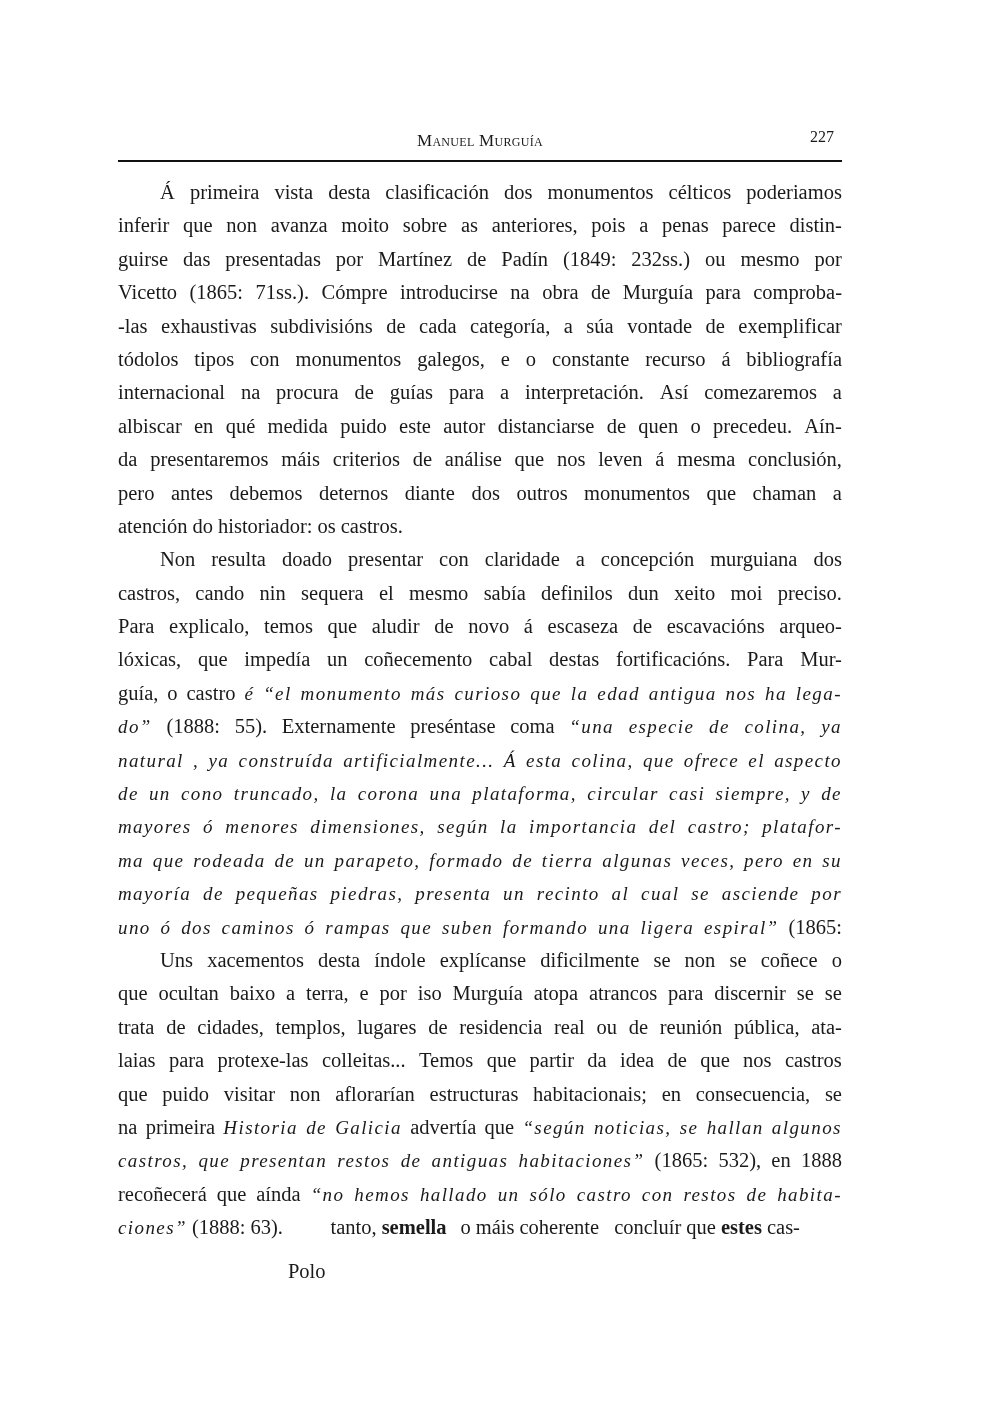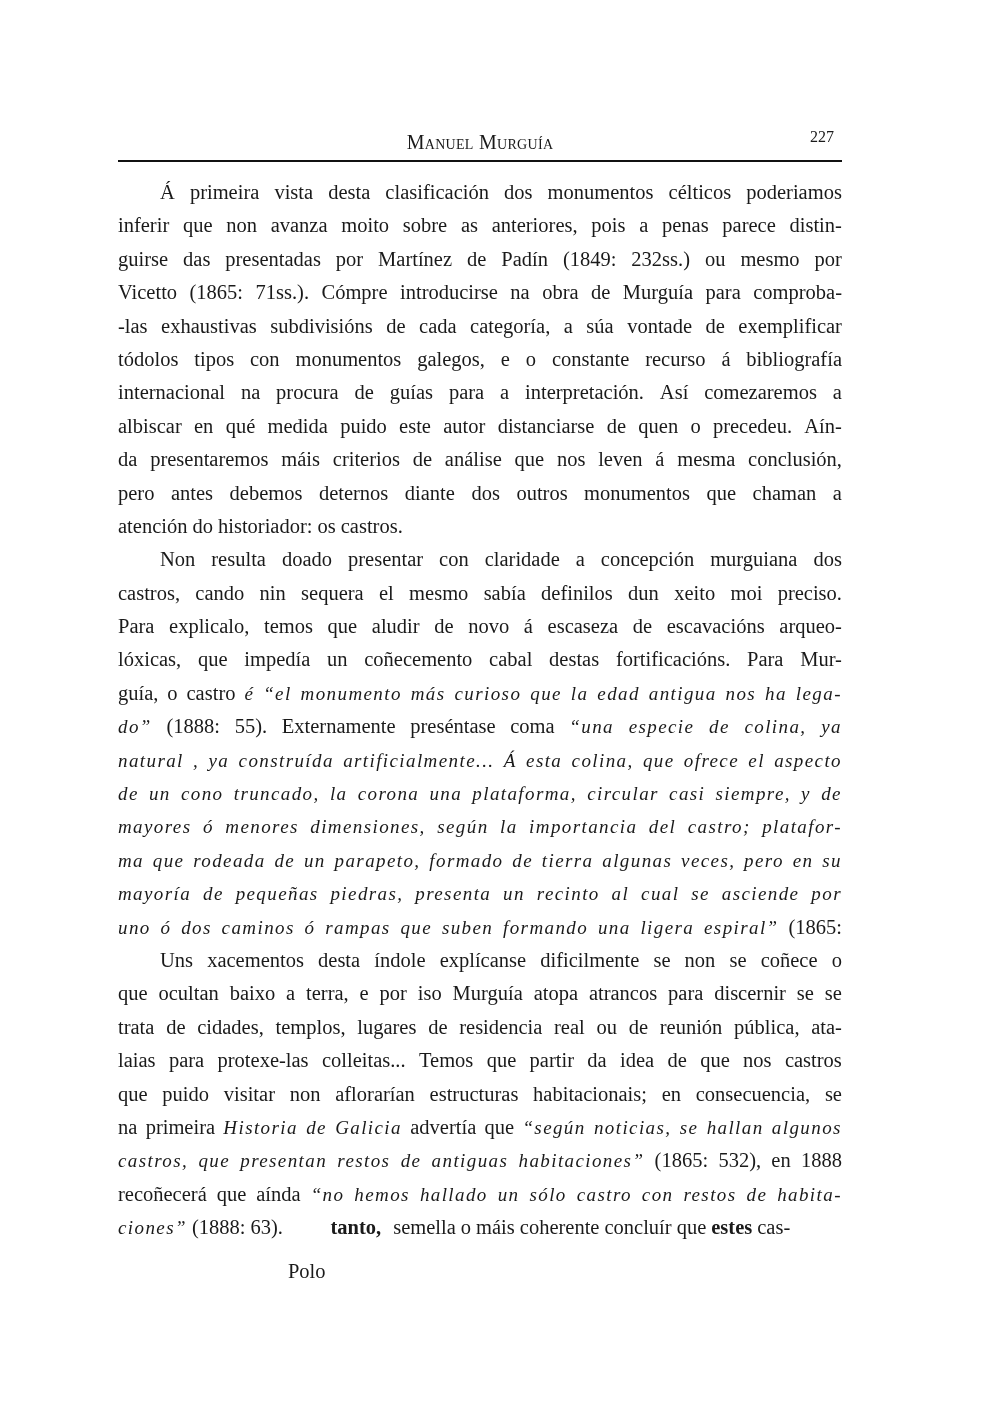--- a/index.html
+++ b/index.html
@@ -1,21 +1,21 @@
 <!DOCTYPE html>
 <html><head>
 <meta charset="utf-8">
 <style>
   html, body { margin:0; padding:0; background:#ffffff; }
   body { width:992px; height:1417px; position:relative; overflow:hidden; }
   .page { position:absolute; left:118px; top:125px; width:724px; color:#1a1a1a;
     font-family:"Liberation Serif","DejaVu Serif",serif; }
   .running-head { position:relative; height:30px; }
   .rh-title { position:absolute; left:0; right:0; top:6px; text-align:center;
-    font-size:20px; font-variant:small-caps; letter-spacing:0.3px; }
+    font-size:17px; font-variant:small-caps; letter-spacing:0.3px; }
   .rh-page { position:absolute; right:8px; top:3px; font-size:16px; }
   .rule { position:absolute; left:0; top:35px; width:724px; height:2px; background:#111; }
   .body { position:absolute; left:0; top:51px; width:724px; }
   .line { height:33.4px; line-height:33.4px; font-size:20.5px; white-space:nowrap;
     display:flex; justify-content:space-between; }
   .line.last { justify-content:flex-start; }
   .line.indent { padding-left:42px; }
   .line span.w { display:inline-block; }
   .it { font-style:italic; letter-spacing:1.4px; font-size:19px; }
 </style>
@@ -455,25 +455,25 @@
           <span class="w it">con</span>
           <span class="w it">restos</span>
           <span class="w it">de</span>
           <span class="w it">habita-</span>
         </div>
         <div class="line last">
           <span class="w it" style="margin-right: 5px; text-align: center;">ciones”</span>
           <span class="w" style="margin-right: 5px;">(1888:</span>
           <span class="w" style="margin-right: 5px;">63).</span>
           <span class="w" style="margin-right: 5px; margin-top: 44px;">Polo</span>
-          <span class="w" style="margin-right: 12px; font-weight: bold;">tanto,</span>
-          <span class="w" style="margin-right: 5px;">semella</span>
+          <span class="w" style="margin-right: 5px;">tanto,</span>
+          <span class="w" style="margin-right: 14px; font-weight: bold;">semella</span>
           <span class="w" style="margin-right: 5px;">o</span>
           <span class="w" style="margin-right: 5px;">máis</span>
-          <span class="w" style="margin-right: 5px;">coherente</span>
+          <span class="w" style="margin-right: 15px;">coherente</span>
           <span class="w" style="margin-right: 5px;">concluír</span>
           <span class="w" style="margin-right: 5px;">que</span>
           <span class="w" style="margin-right: 5px; font-weight: bold;">estes</span>
           <span class="w">cas-</span>
         </div>
       </div>
     </div>
 </div>
 
 </body></html>

